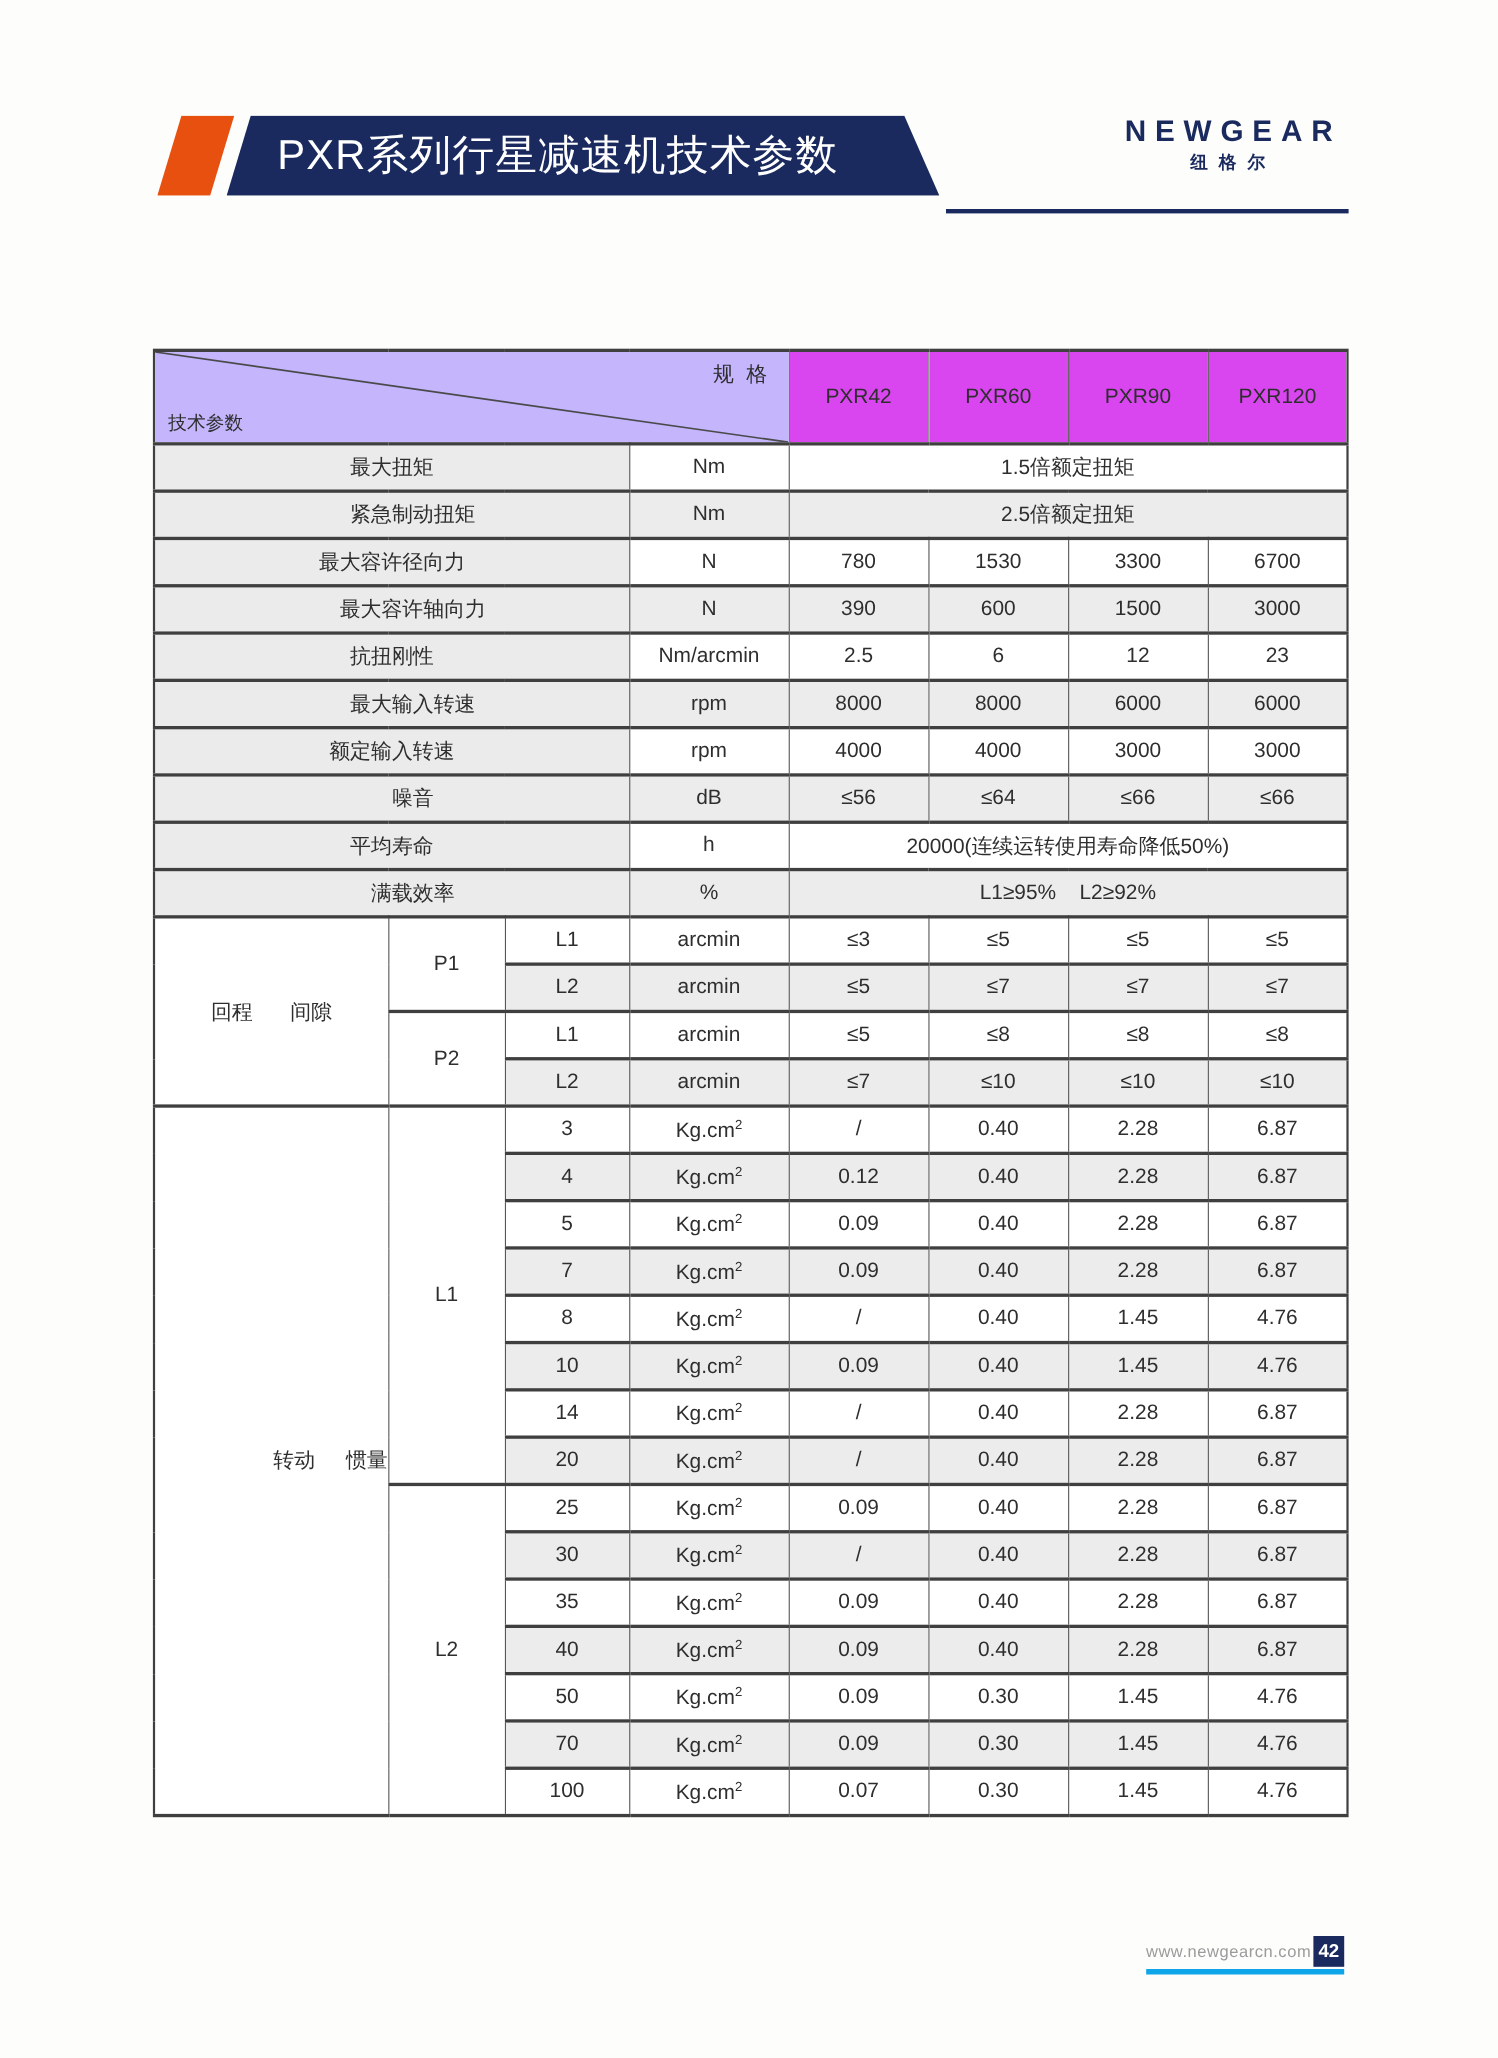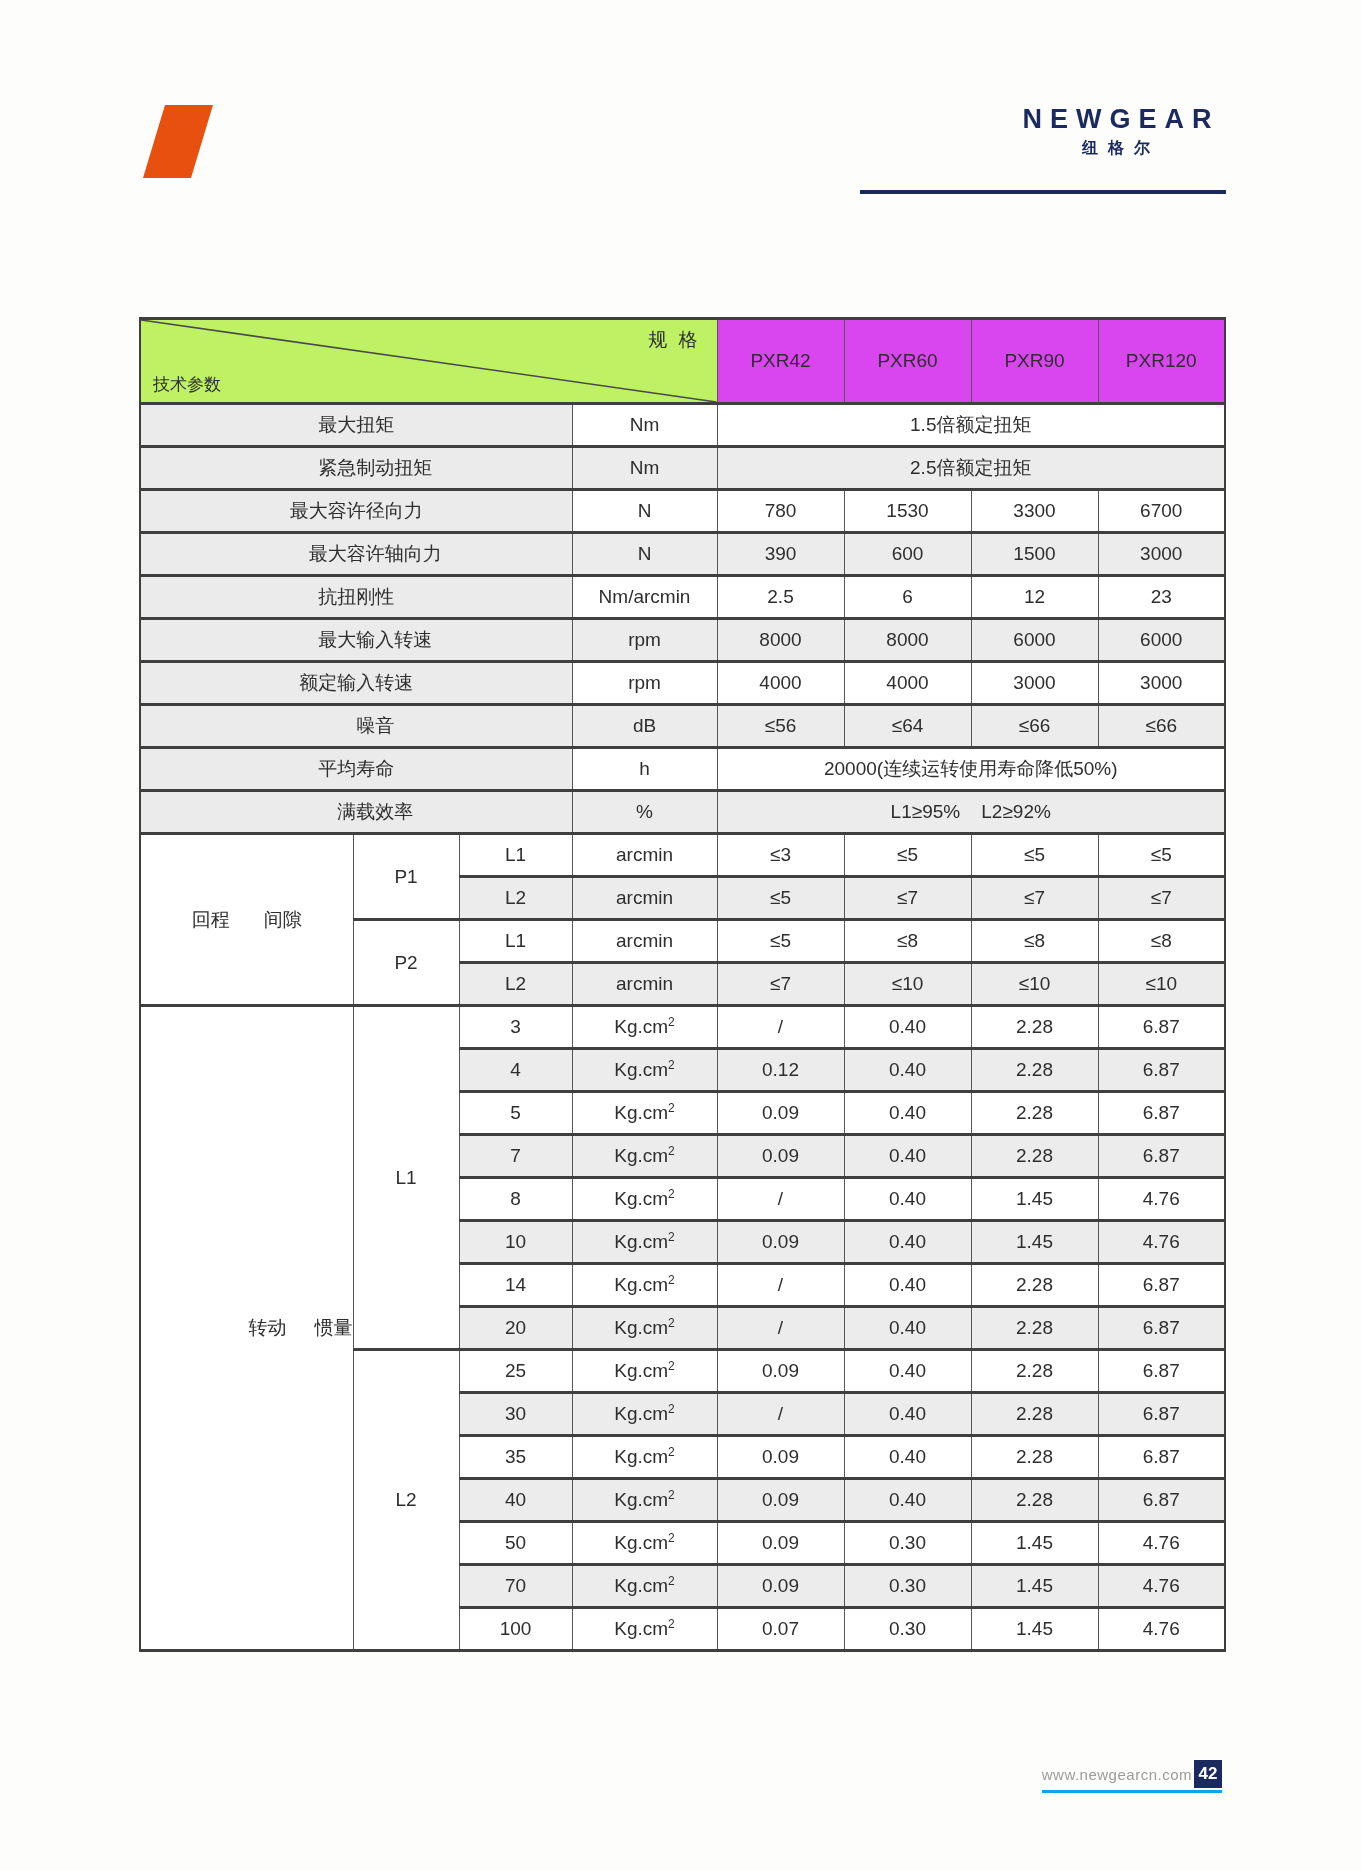--- a/index.html
+++ b/index.html
@@ -22,46 +22,49 @@
   .tbl-wrap{position:absolute;left:139px;top:317px;}
   table.spec{border-collapse:collapse;table-layout:fixed;width:1085px;background:#ffffff;
         border:2px solid #3f3f3f;}
   table.spec td, table.spec th{border-left:1px solid #565656;border-right:1px solid #565656;
         border-top:3px solid #3f3f3f;border-bottom:3px solid #3f3f3f;
         text-align:center;vertical-align:middle;padding:0;font-size:19px;font-weight:400;color:#2e2e2e;
         overflow:hidden;}
   tr.head-row{height:85px;}
   tr.r{height:43px;}
   table.spec th{background:#d946ef;font-weight:400;}
-  td.corner{background:#bef264;position:relative;text-decoration:underline;}
+  td.corner{background:#c4b5fd;position:relative;text-decoration:underline;}
   td.corner svg{position:absolute;left:0;top:0;width:100%;height:100%;}
   td.corner .c-top{position:absolute;top:7px;right:16px;font-size:19px;letter-spacing:3px;}
   td.corner .c-bot{position:absolute;left:12px;bottom:6px;font-size:17px;}
   td.label{background:#ebebeb;margin-left:29px;}
   tr.stripe td{background:#ececec;}
   td.big, td.group{background:#ffffff !important;}
   tr.stripe td.label, td.label{background:#ebebeb !important;padding-left:38px;}
   .stack{display:flex;flex-direction:row;align-items:center;justify-content:center;}
   .stack.bl{gap:34px;}
   .stack.in{gap:28px;justify-content:flex-end;}
   td .sup, td sup{font-size:12px;}
 
   
   .footer{position:absolute;right:140px;top:1760px;display:flex;align-items:center;
-        border-bottom:3px solid #0ea5e9;padding-bottom:2px;}
+        border-bottom:5px solid #0ea5e9;padding-bottom:2px;}
   .site{color:#9b9b9b;font-size:15px;letter-spacing:0.5px;margin-right:2px;}
   .pagenum{display:inline-flex;align-items:center;justify-content:center;width:28px;height:28px;
         background:#1a2a5e;color:#ffffff;font-size:17px;font-weight:700;}
 </style>
 </head>
 <body>
 
 <div class="page">
 
   <div class="orange-shape"></div>
+  <div class="title-banner">
+    <h1>PXR系列行星减速机技术参数</h1>
+  </div>
   <div class="logo">
     <div class="logo-en">NEWGEAR</div>
     <div class="logo-cn">纽格尔</div>
   </div>
   <div class="logo-rule"></div>
 
   <div class="tbl-wrap">
     <table class="spec">
       <colgroup>
         <col style="width:213px">

